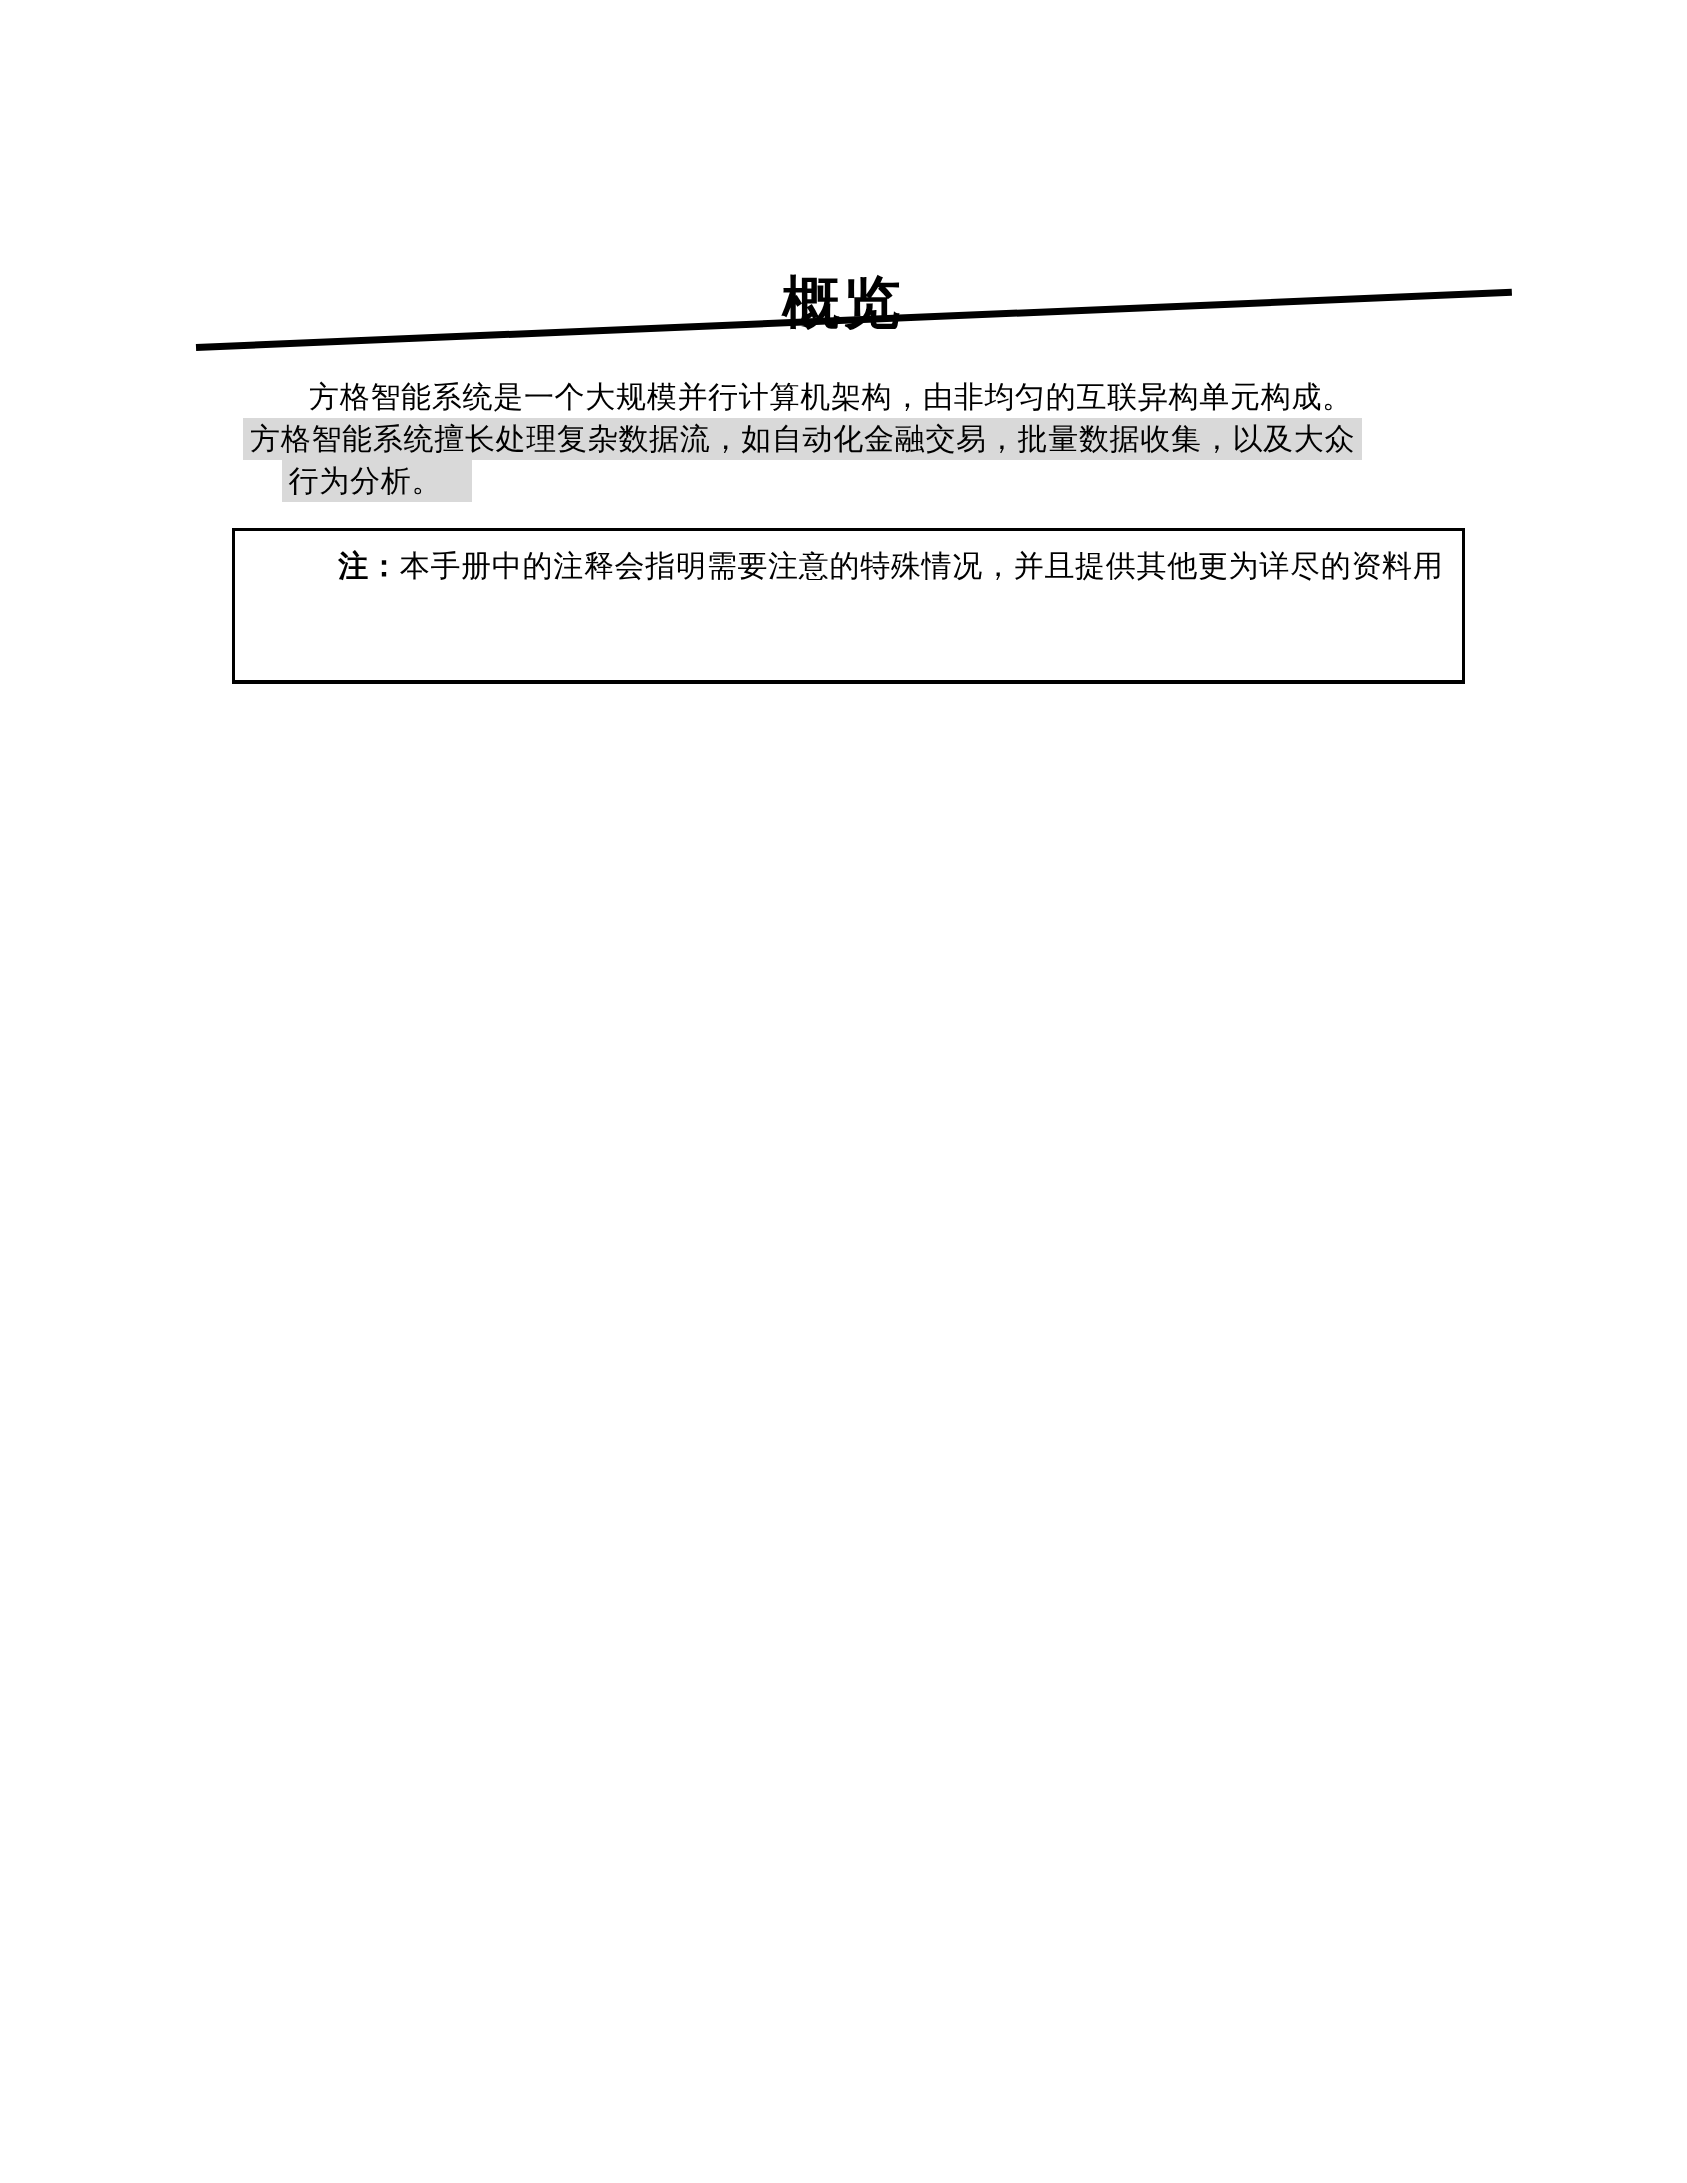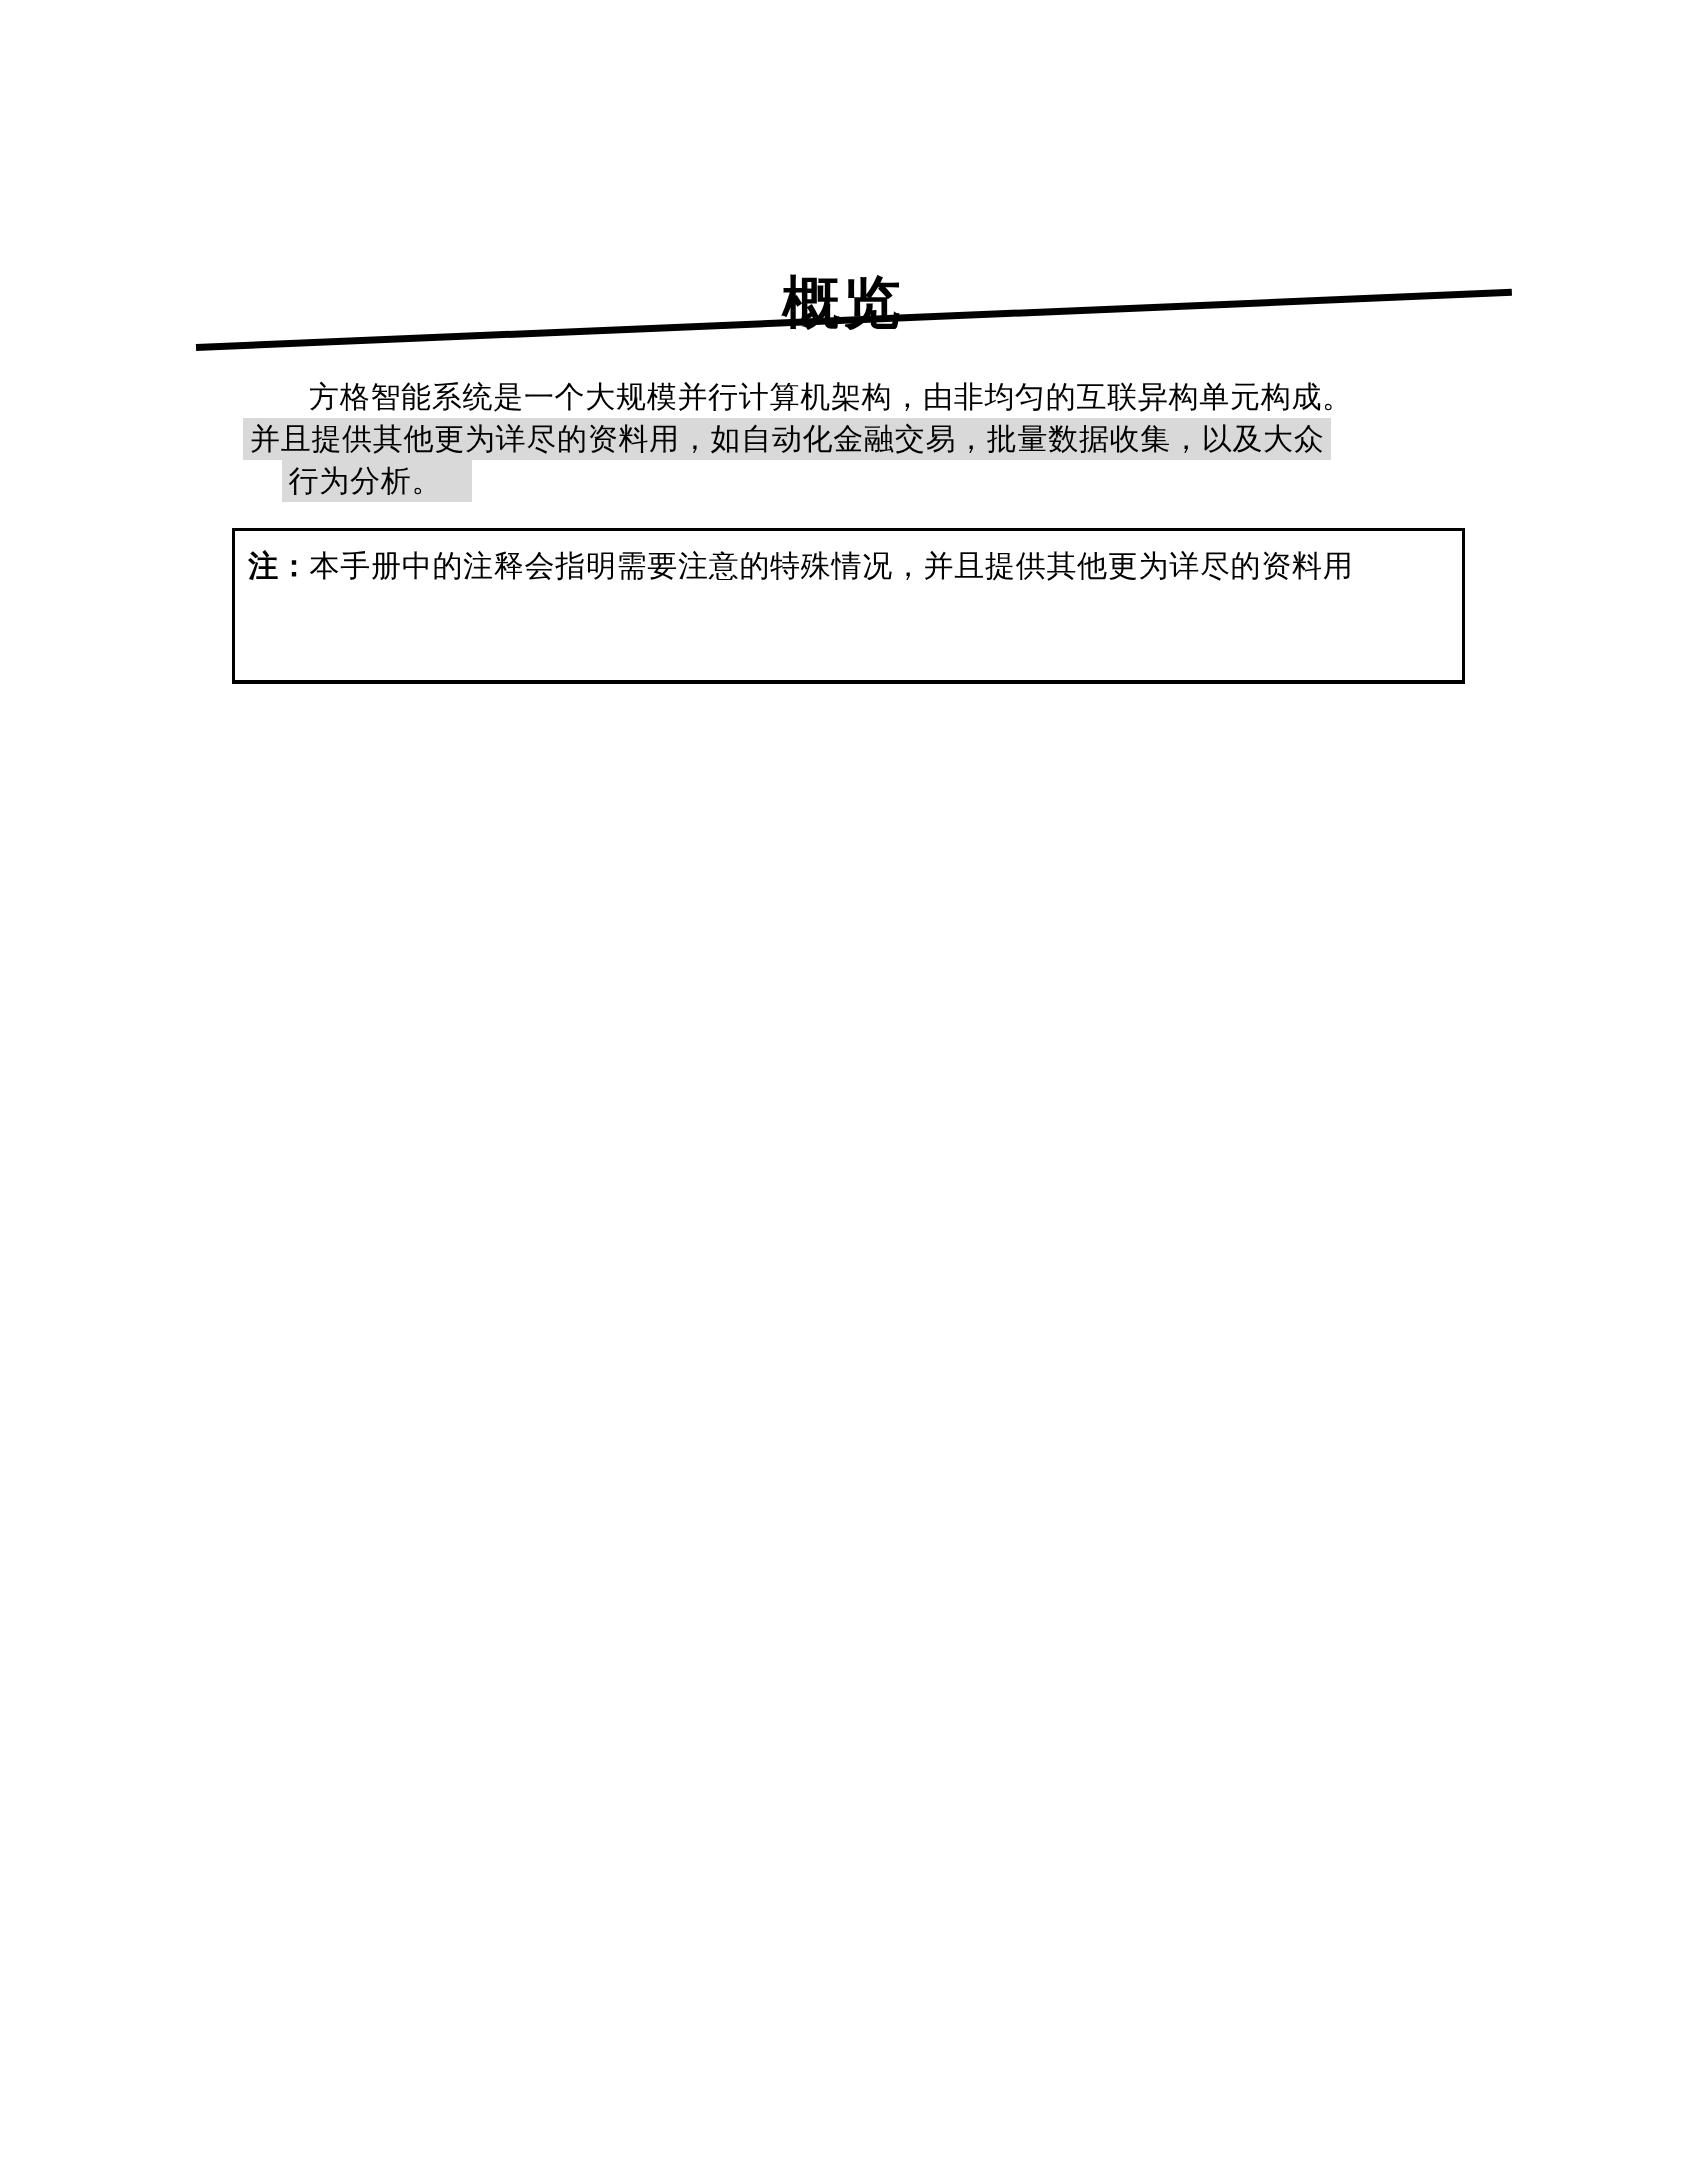--- a/index.html
+++ b/index.html
@@ -85,38 +85,39 @@
     border: 3.3px solid #000000;
     border-bottom-width: 4.6px;
     padding: 13.2px 18.5px 0 13.2px;
     font-size: 30px;
     line-height: 44px;
     letter-spacing: 0.7px;
   }
   .note-box .line {
     white-space: nowrap;
     height: 44px;
+    text-align: right;
   }
   .note-label {
     font-weight: bold;
   }
 </style>
 </head>
 <body>
 
 <div class="page">
 
   <h1 class="title">概览</h1>
 
   <div class="title-rule"></div>
 
   <div class="intro">
     <div class="line indent">方格智能系统是一个大规模并行计算机架构，由非均匀的互联异构单元构成。</div>
     <div class="line">
-      <span class="hl">并且提供其他更为详尽的资料用，如自动化金融交易，批量数据收集，以及大众</span>
+      <span class="hl">方格智能系统擅长处理复杂数据流，如自动化金融交易，批量数据收集，以及大众</span>
     </div>
     <div class="line">
       <span class="hl hl-tail">行为分析。</span>
     </div>
   </div>
 
   <div class="note-box">
     <div class="line">
       <span class="note-label">注：</span><span>本手册中的注释会指明需要注意的特殊情况，并且提供其他更为详尽的资料用</span>
     </div>

